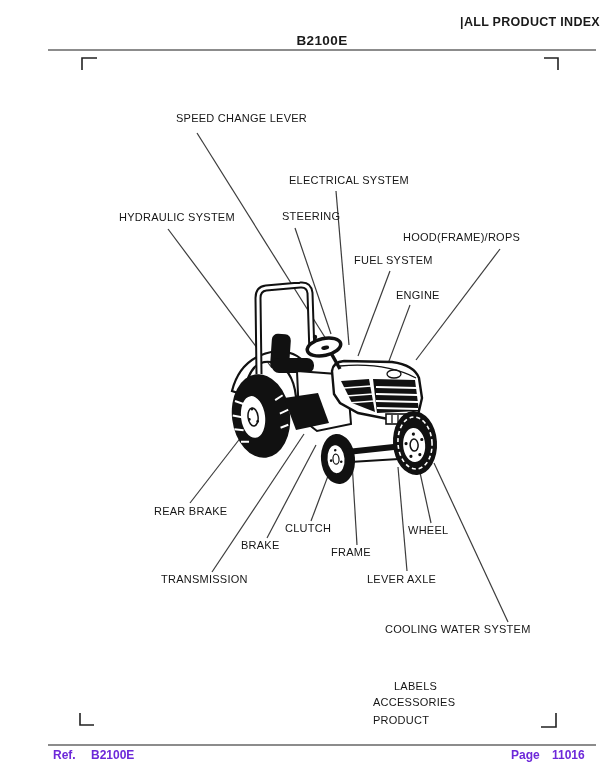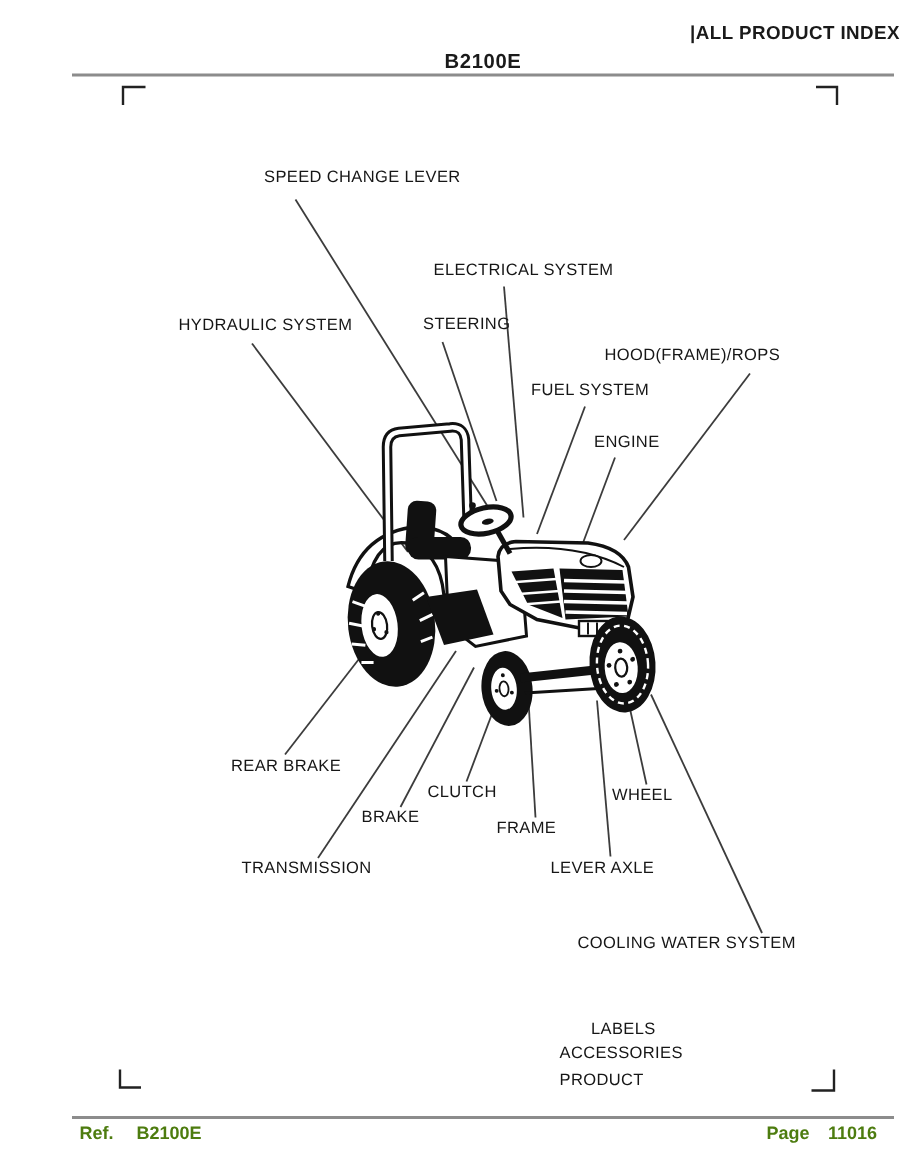--- a/index.html
+++ b/index.html
@@ -7,21 +7,21 @@
     width:600px;height:781px;position:relative;background:#ffffff;
     font-family:"Liberation Sans",sans-serif;color:#1a1a1a;overflow:hidden;
   }
   .hdr{position:absolute;left:44px;width:556px;text-align:center;font-weight:bold;white-space:nowrap;}
   #page-title{top:15px;font-size:12.5px;letter-spacing:.3px;text-align:right;}
   #page-model{top:33px;font-size:13.5px;letter-spacing:.4px;}
   .rule{position:absolute;left:48px;width:548px;height:2px;background:#8c8c8c;}
   #rule-top{top:49px;}
   #rule-bottom{top:744px;}
   .plabel{position:absolute;font-size:11px;font-weight:normal;letter-spacing:.25px;white-space:nowrap;color:#161616;}
-  .footer-text{position:absolute;font-size:12px;font-weight:bold;white-space:nowrap;color:#4d7c0f;}
+  .footer-text{position:absolute;font-size:12px;font-weight:bold;white-space:nowrap;color:#6d28d9;}
   #diagram-svg{position:absolute;left:0;top:0;}
 </style>
 </head>
 <body>
 
 <div class="hdr" id="page-title">|ALL PRODUCT INDEX</div>
 <div class="hdr" id="page-model">B2100E</div>
 <div class="rule" id="rule-top"></div>
 
 <svg id="diagram-svg" width="600" height="781" viewBox="0 0 600 781">

